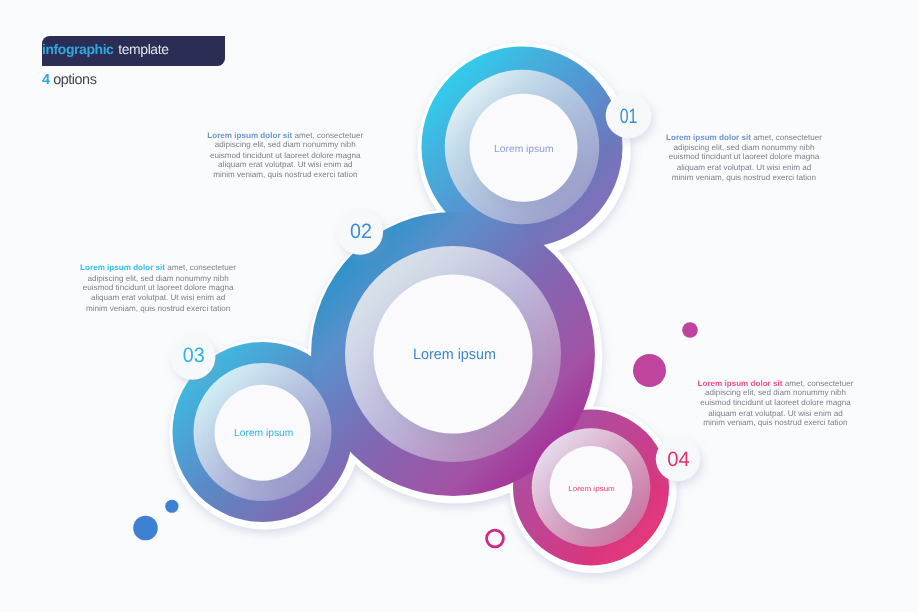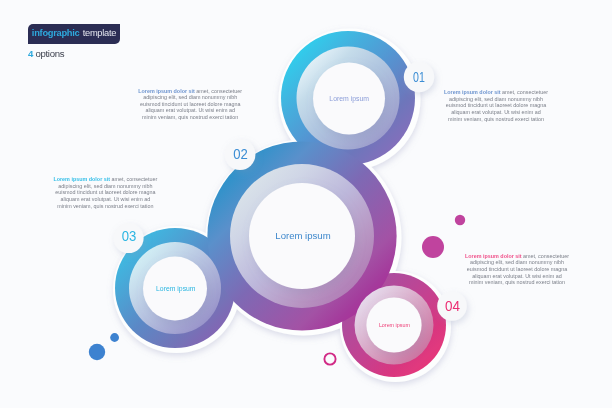--- a/index.html
+++ b/index.html
@@ -3,23 +3,23 @@
 <meta charset="utf-8">
 <style>
   html,body{margin:0;padding:0;}
   body{width:612px;height:408px;overflow:hidden;background:#fafbfd;
        font-family:"Liberation Sans",sans-serif;}
   #stage, #stage *{-webkit-font-smoothing:antialiased;}
   #stage{position:relative;width:612px;height:408px;background:#fafbfd;}
   svg.art{position:absolute;left:0;top:0;width:612px;height:408px;display:block;}
 
   
-  .hdr-pill{position:absolute;left:28px;top:23.8px;width:92px;height:20.6px;
+  .hdr-pill{position:absolute;left:28px;top:23.8px;width:122px;height:20.6px;
      background:#2b2d54;border-radius:5px 0 5px 0;
-     display:flex;align-items:center;justify-content:center;
+     display:flex;align-items:center;justify-content:flex-start;
      font-size:9.3px;line-height:1;letter-spacing:-0.27px;opacity:.999;}
   .hdr-pill .b{color:#2ea9dd;font-weight:700;}
   .hdr-pill .t{color:#e4e6ee;font-weight:400;margin-left:3.2px;}
   .hdr-sub{position:absolute;left:28px;top:49.2px;width:103.4px;
      text-align:left;font-size:9.6px;color:#3f4350;line-height:1;letter-spacing:-0.3px;opacity:.999;}
   .hdr-sub .n{color:#2ea9dd;font-weight:700;}
 
   
   .blk{position:absolute;width:104.8px;text-align:center;font-size:5.4px;
        line-height:6.6px;color:#7b7f89;letter-spacing:0;opacity:.999;}

